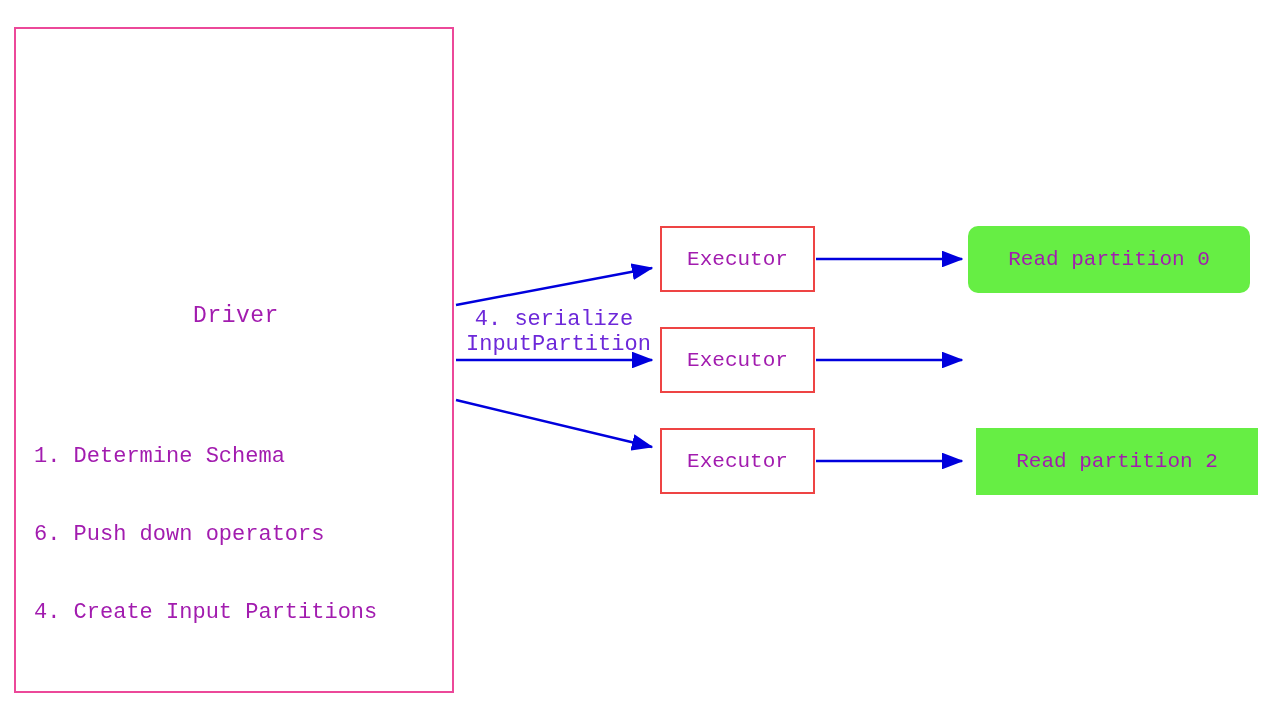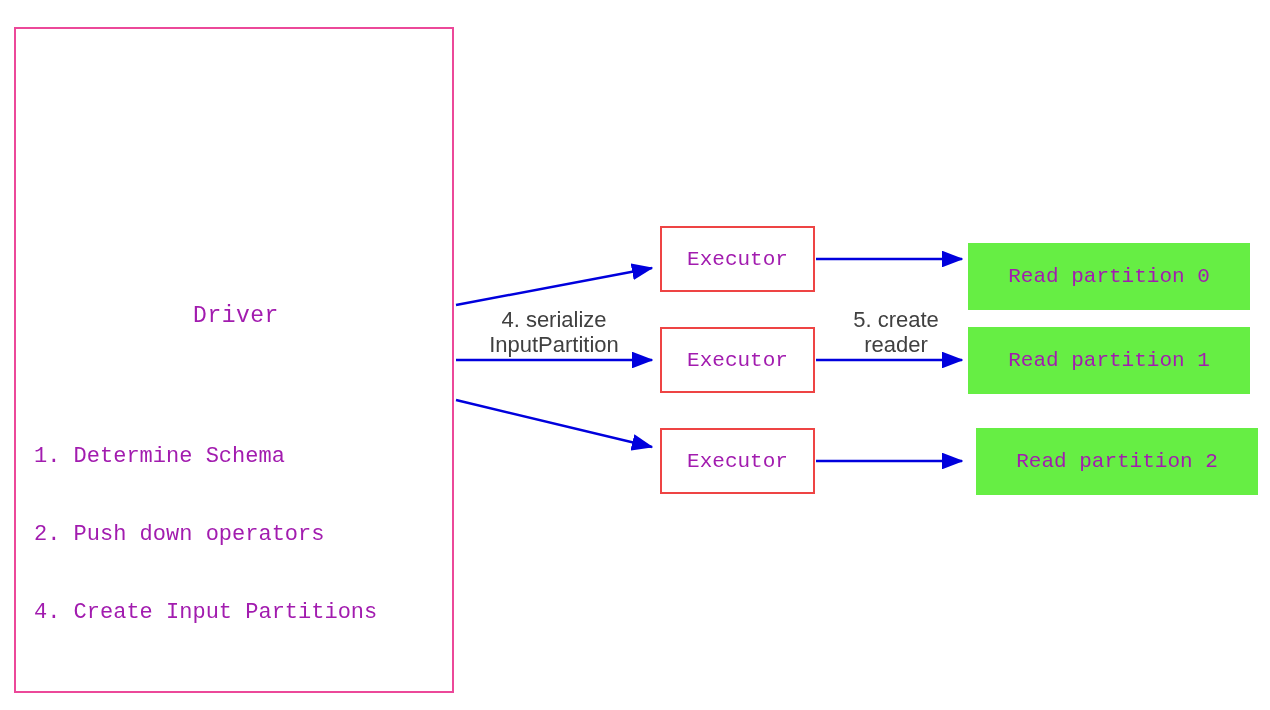--- a/index.html
+++ b/index.html
@@ -13,22 +13,22 @@
     height: 710px;
     background: #ffffff;
     overflow: hidden;
     font-family: "Liberation Sans", sans-serif;
   }
   .mono {
     font-family: "Liberation Mono", "DejaVu Sans Mono", monospace;
     color: #a21caf;
   }
   .serif {
-    font-family: Liberation Sans, sans-serif;
-    color: #404040;
+    font-family: Liberation Mono, monospace;
+    color: #6d28d9;
   }
 
   
   #driver-box {
     position: absolute;
     left: 14px;
     top: 27px;
     width: 440px;
     height: 666px;
     border: 2px solid #ec4899;
@@ -85,21 +85,21 @@
     height: 67px;
     background: #66ee44;
     display: flex;
     align-items: center;
     justify-content: center;
   }
   .partition-box .label {
     font-size: 21px;
     white-space: pre;
   }
-  #partition-0 { top: 243px; }
+  #partition-0 { top: 226px; border-radius: 10px; }
   #partition-1 { top: 327px; }
   #partition-2 { top: 428px; margin-left: 8px; }
 
   
   #arrows {
     position: absolute;
     left: 0;
     top: 0;
     width: 1270px;
     height: 710px;
@@ -127,40 +127,37 @@
 </style>
 </head>
 <body>
 
 <div id="canvas">
 
   <div id="driver-box">
     <div id="driver-title" class="mono">Driver</div>
     <div id="driver-steps" class="mono">
       <div>1. Determine Schema</div>
-      <div>2. Push down operators</div>
+      <div>6. Push down operators</div>
       <div>4. Create Input Partitions</div>
     </div>
   </div>
 
   <div id="executor-0" class="executor-box">
     <span class="label mono">Executor</span>
   </div>
   <div id="executor-1" class="executor-box">
     <span class="label mono">Executor</span>
   </div>
   <div id="executor-2" class="executor-box">
     <span class="label mono">Executor</span>
   </div>
 
   <div id="partition-0" class="partition-box">
     <span class="label mono">Read partition 0</span>
-  </div>
-  <div id="partition-1" class="partition-box">
-    <span class="label mono">Read partition 1</span>
   </div>
   <div id="partition-2" class="partition-box">
     <span class="label mono">Read partition 2</span>
   </div>
 
   <svg id="arrows" viewBox="0 0 1270 710" xmlns="http://www.w3.org/2000/svg">
     <defs>
       <marker id="ah" markerWidth="9" markerHeight="7" refX="8.4" refY="3.5" orient="auto" markerUnits="strokeWidth">
         <path d="M0,0 L9,3.5 L0,7 z" fill="#0000dd"></path>
       </marker>
@@ -174,16 +171,14 @@
 
     <line x1="816" y1="259" x2="962" y2="259" stroke="#0000dd" stroke-width="2.4" marker-end="url(#ah)"></line>
 
     <line x1="816" y1="360" x2="962" y2="360" stroke="#0000dd" stroke-width="2.4" marker-end="url(#ah)"></line>
 
     <line x1="816" y1="461" x2="962" y2="461" stroke="#0000dd" stroke-width="2.4" marker-end="url(#ah)"></line>
   </svg>
 
   <div id="label-serialize" class="arrow-label serif">4. serialize
 InputPartition</div>
-  <div id="label-create-reader" class="arrow-label serif">5. create
-reader</div>
 
 </div>
 
 </body></html>

